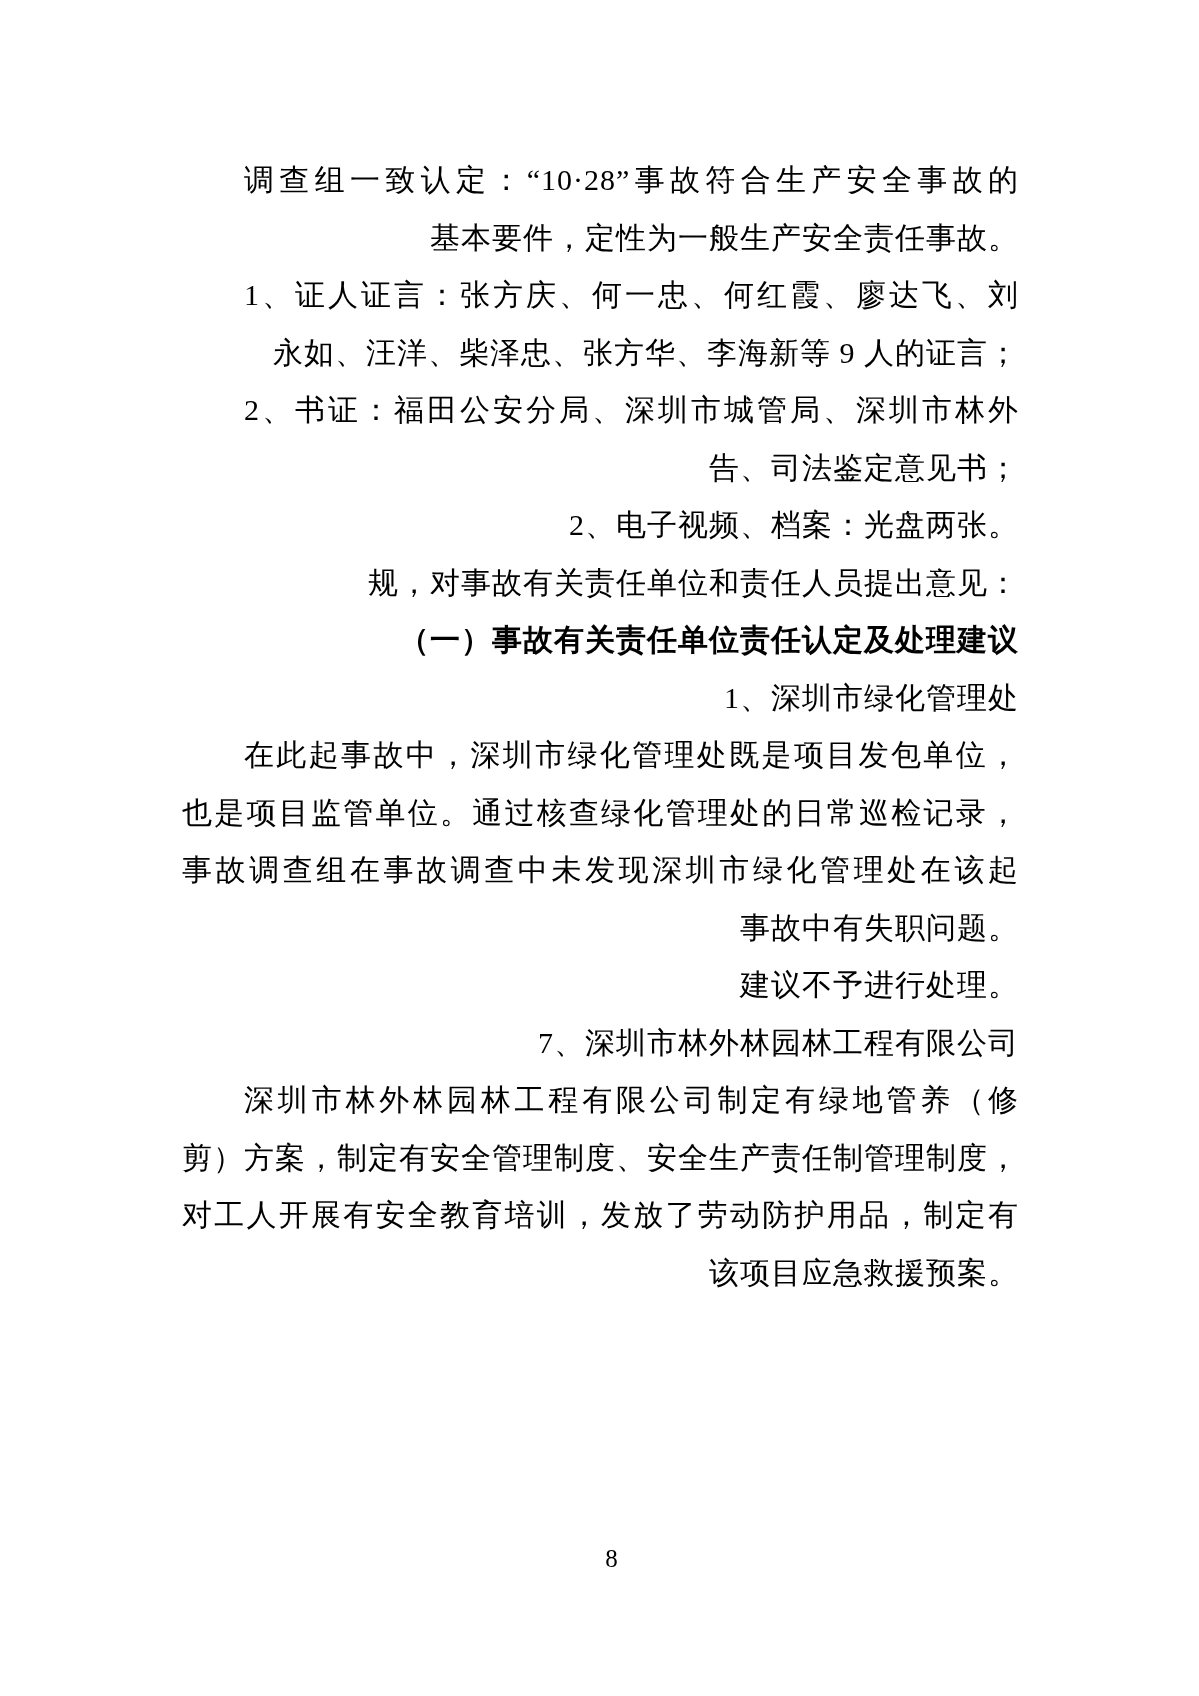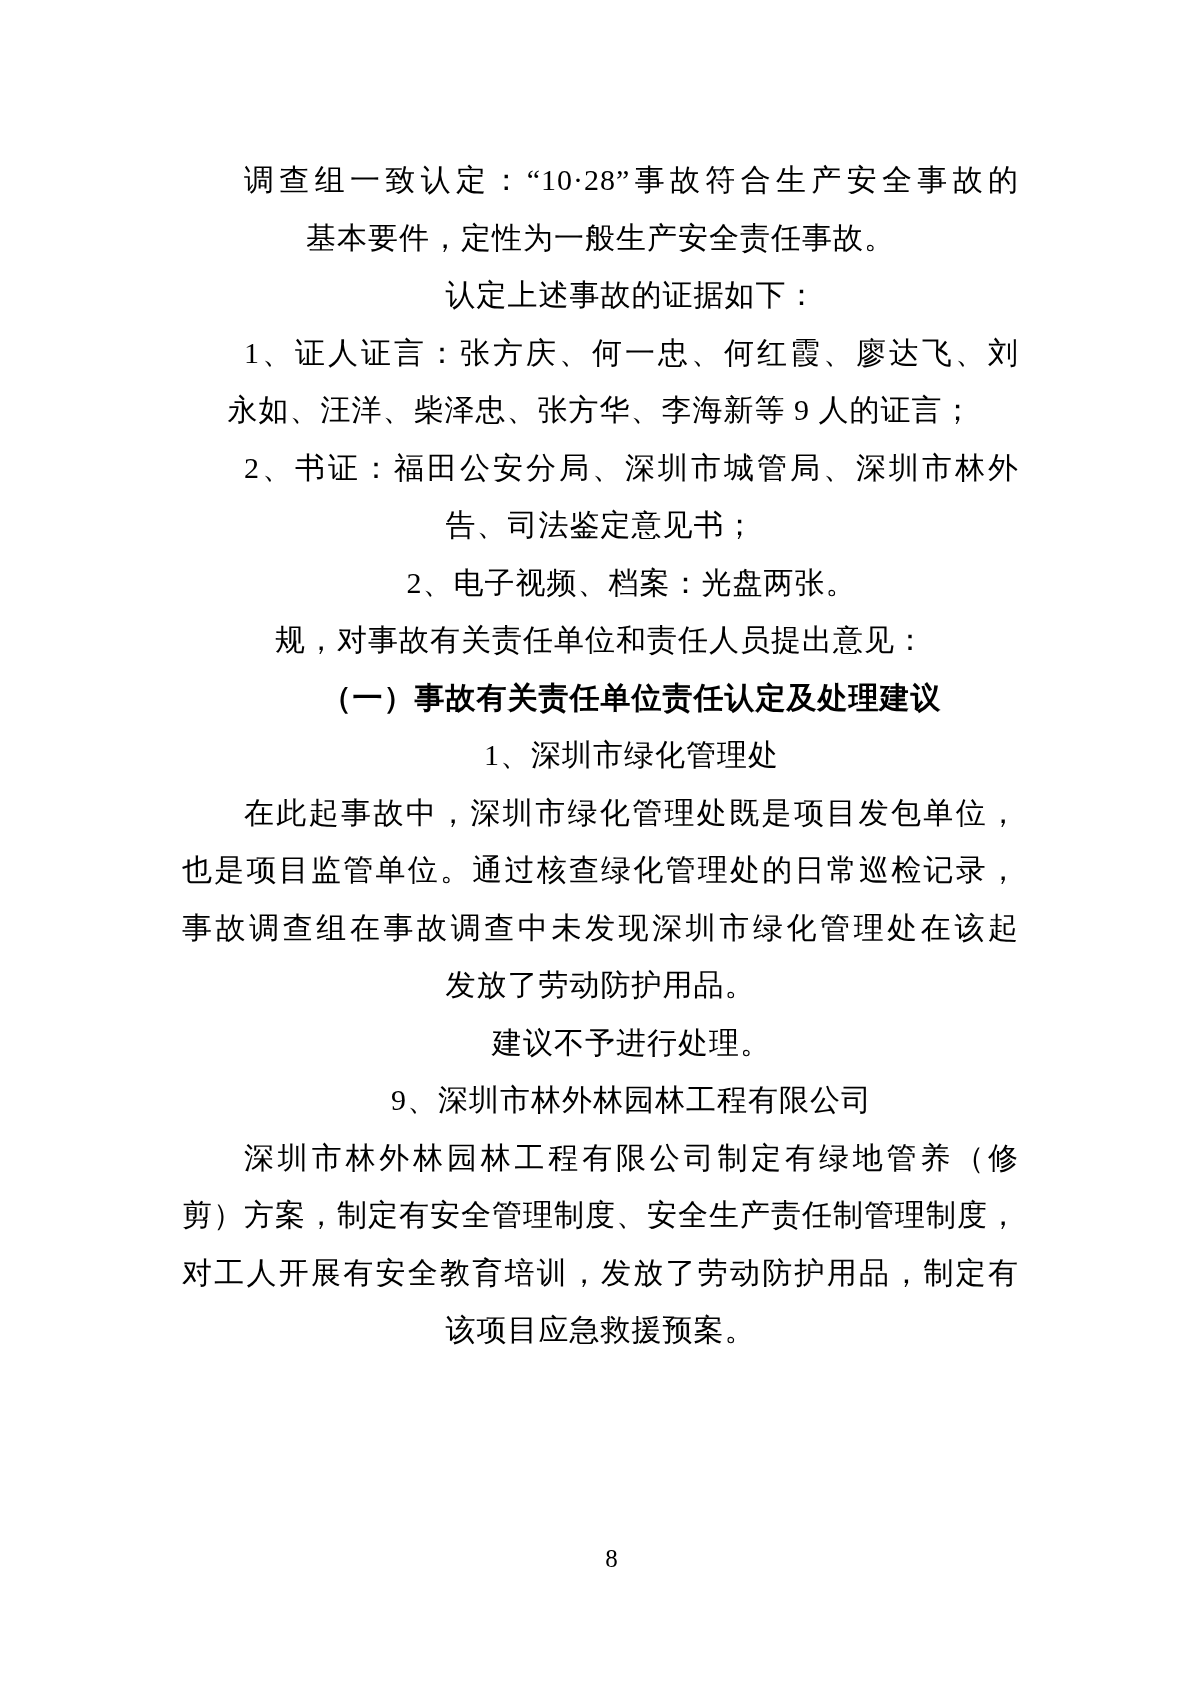--- a/index.html
+++ b/index.html
@@ -21,21 +21,21 @@
   .text-block {
     position: absolute;
     left: 182px;
     top: 151px;
     width: 837px;
   }
   .line {
     height: 57.5px;
     line-height: 57.5px;
     font-size: 30px;
-    text-align: center;
+    text-align: right;
     white-space: pre-wrap;
     letter-spacing: 1px;
   }
   .line.indent {
     text-indent: 62px;
   }
   .line.justify {
     text-align: justify;
     text-align-last: justify;
   }
@@ -60,34 +60,33 @@
     font-family: "Liberation Serif", "DejaVu Serif", serif;
   }
 </style>
 </head>
 <body>
 
 <div class="page">
   <div class="text-block">
       <div class="line body indent justify">调查组一致认定：“10·28”事故符合生产安全事故的</div>
       <div class="line body">基本要件，定性为一般生产安全责任事故。</div>
-      <div class="line body indent">认定上述事故的证据如下：</div>
       <div class="line body indent justify">1、证人证言：张方庆、何一忠、何红霞、廖达飞、刘</div>
       <div class="line body">永如、汪洋、柴泽忠、张方华、李海新等 9 人的证言；</div>
       <div class="line body indent justify">2、书证：福田公安分局、深圳市城管局、深圳市林外</div>
       <div class="line body">告、司法鉴定意见书；</div>
       <div class="line body indent">2、电子视频、档案：光盘两张。</div>
       <div class="line body">规，对事故有关责任单位和责任人员提出意见：</div>
       <div class="line heading2 indent">（一）事故有关责任单位责任认定及处理建议</div>
       <div class="line body indent">1、深圳市绿化管理处</div>
       <div class="line body indent justify">在此起事故中，深圳市绿化管理处既是项目发包单位，</div>
       <div class="line body justify">也是项目监管单位。通过核查绿化管理处的日常巡检记录，</div>
       <div class="line body justify">事故调查组在事故调查中未发现深圳市绿化管理处在该起</div>
-      <div class="line body">发放了劳动防护用品。</div>
+      <div class="line body">事故中有失职问题。</div>
       <div class="line body indent">建议不予进行处理。</div>
-      <div class="line body indent">9、深圳市林外林园林工程有限公司</div>
+      <div class="line body indent">7、深圳市林外林园林工程有限公司</div>
       <div class="line body indent justify">深圳市林外林园林工程有限公司制定有绿地管养（修</div>
       <div class="line body justify">剪）方案，制定有安全管理制度、安全生产责任制管理制度，</div>
       <div class="line body justify">对工人开展有安全教育培训，发放了劳动防护用品，制定有</div>
       <div class="line body">该项目应急救援预案。</div>
     </div>
   <div class="page-number">8</div>
 </div>
 
 </body></html>

